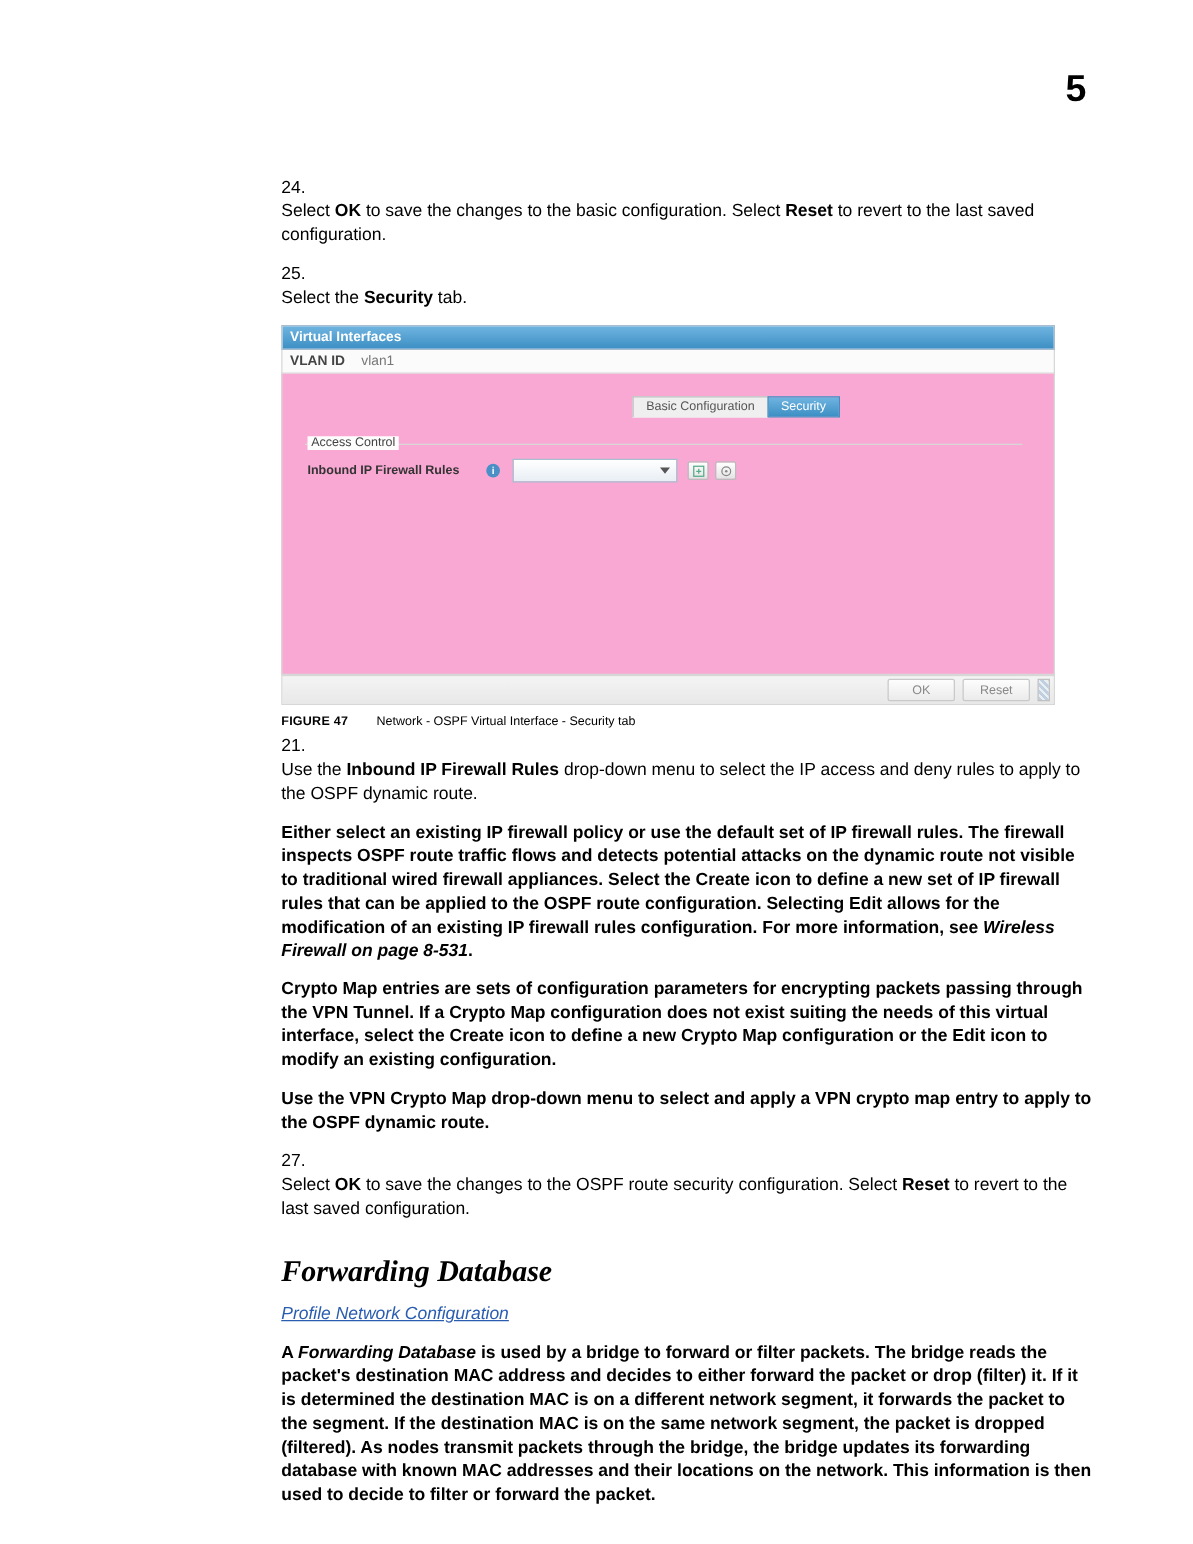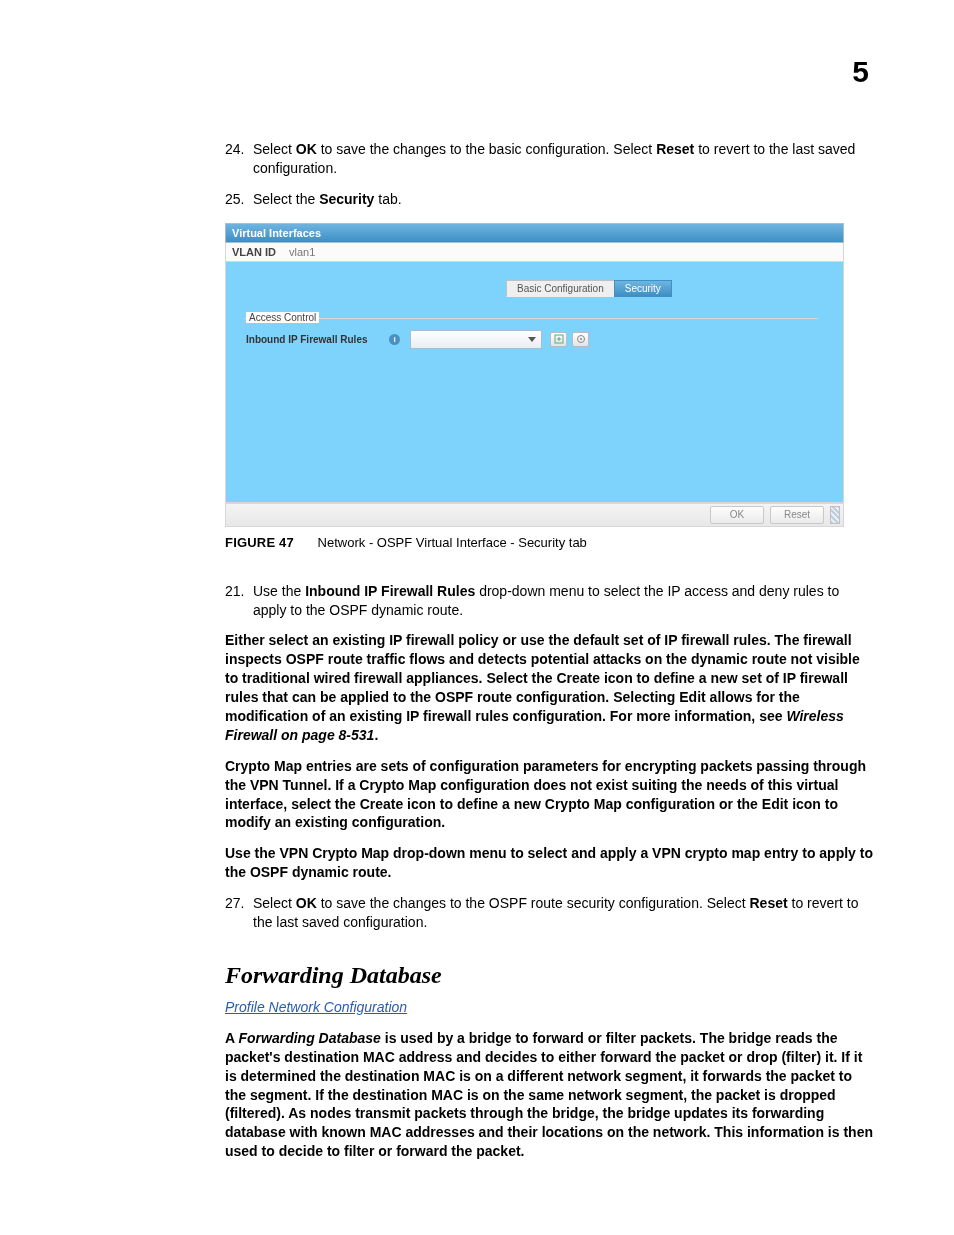--- a/index.html
+++ b/index.html
@@ -26,20 +26,21 @@
     font-weight: bold;
   }
   .content {
     margin-left: 145px;
     margin-top: 80px;
   }
   .step {
     display: flex;
     margin-bottom: 12px;
     line-height: 1.35;
+    flex-direction: column;
   }
   .step .num {
     width: 28px;
     flex-shrink: 0;
   }
   .step .txt {
     flex: 1;
   }
   .para {
     margin-bottom: 12px;
@@ -65,21 +66,21 @@
     background: #fbfbfb;
     padding: 3px 6px;
     font-size: 11px;
     color: #444;
   }
   .vlan-label { font-weight: bold; color: #444; }
   .vlan-val { color: #777; margin-left: 10px; }
   .ss-body {
     border: 1px solid #d7d7d7;
     border-top: none;
-    background: #7dd3fc;
+    background: #f9a8d4;
     height: 240px;
     position: relative;
   }
   .ss-tabs {
     display: flex;
     position: absolute;
     top: 18px;
     left: 280px;
     font-size: 10px;
   }
@@ -191,23 +192,23 @@
     display: flex;
     align-items: center;
     justify-content: center;
   }
   .ss-grip {
     width: 8px; height: 16px;
     background: repeating-linear-gradient(45deg,#bfcfe0 0 2px,#e9eef3 2px 4px);
     border: 1px solid #c0c0c0;
   }
   .figure-caption {
-    font-size: 13px;
+    font-size: 10px;
     margin-top: 8px;
-    margin-bottom: 32px;
+    margin-bottom: 4px;
   }
   .figure-caption .fig-label {
     font-weight: bold;
     font-family: "Arial Narrow", Arial, sans-serif;
     letter-spacing: 0.2px;
     margin-right: 20px;
   }
   h2.section {
     font-family: "Times New Roman", serif;
     font-style: italic;

